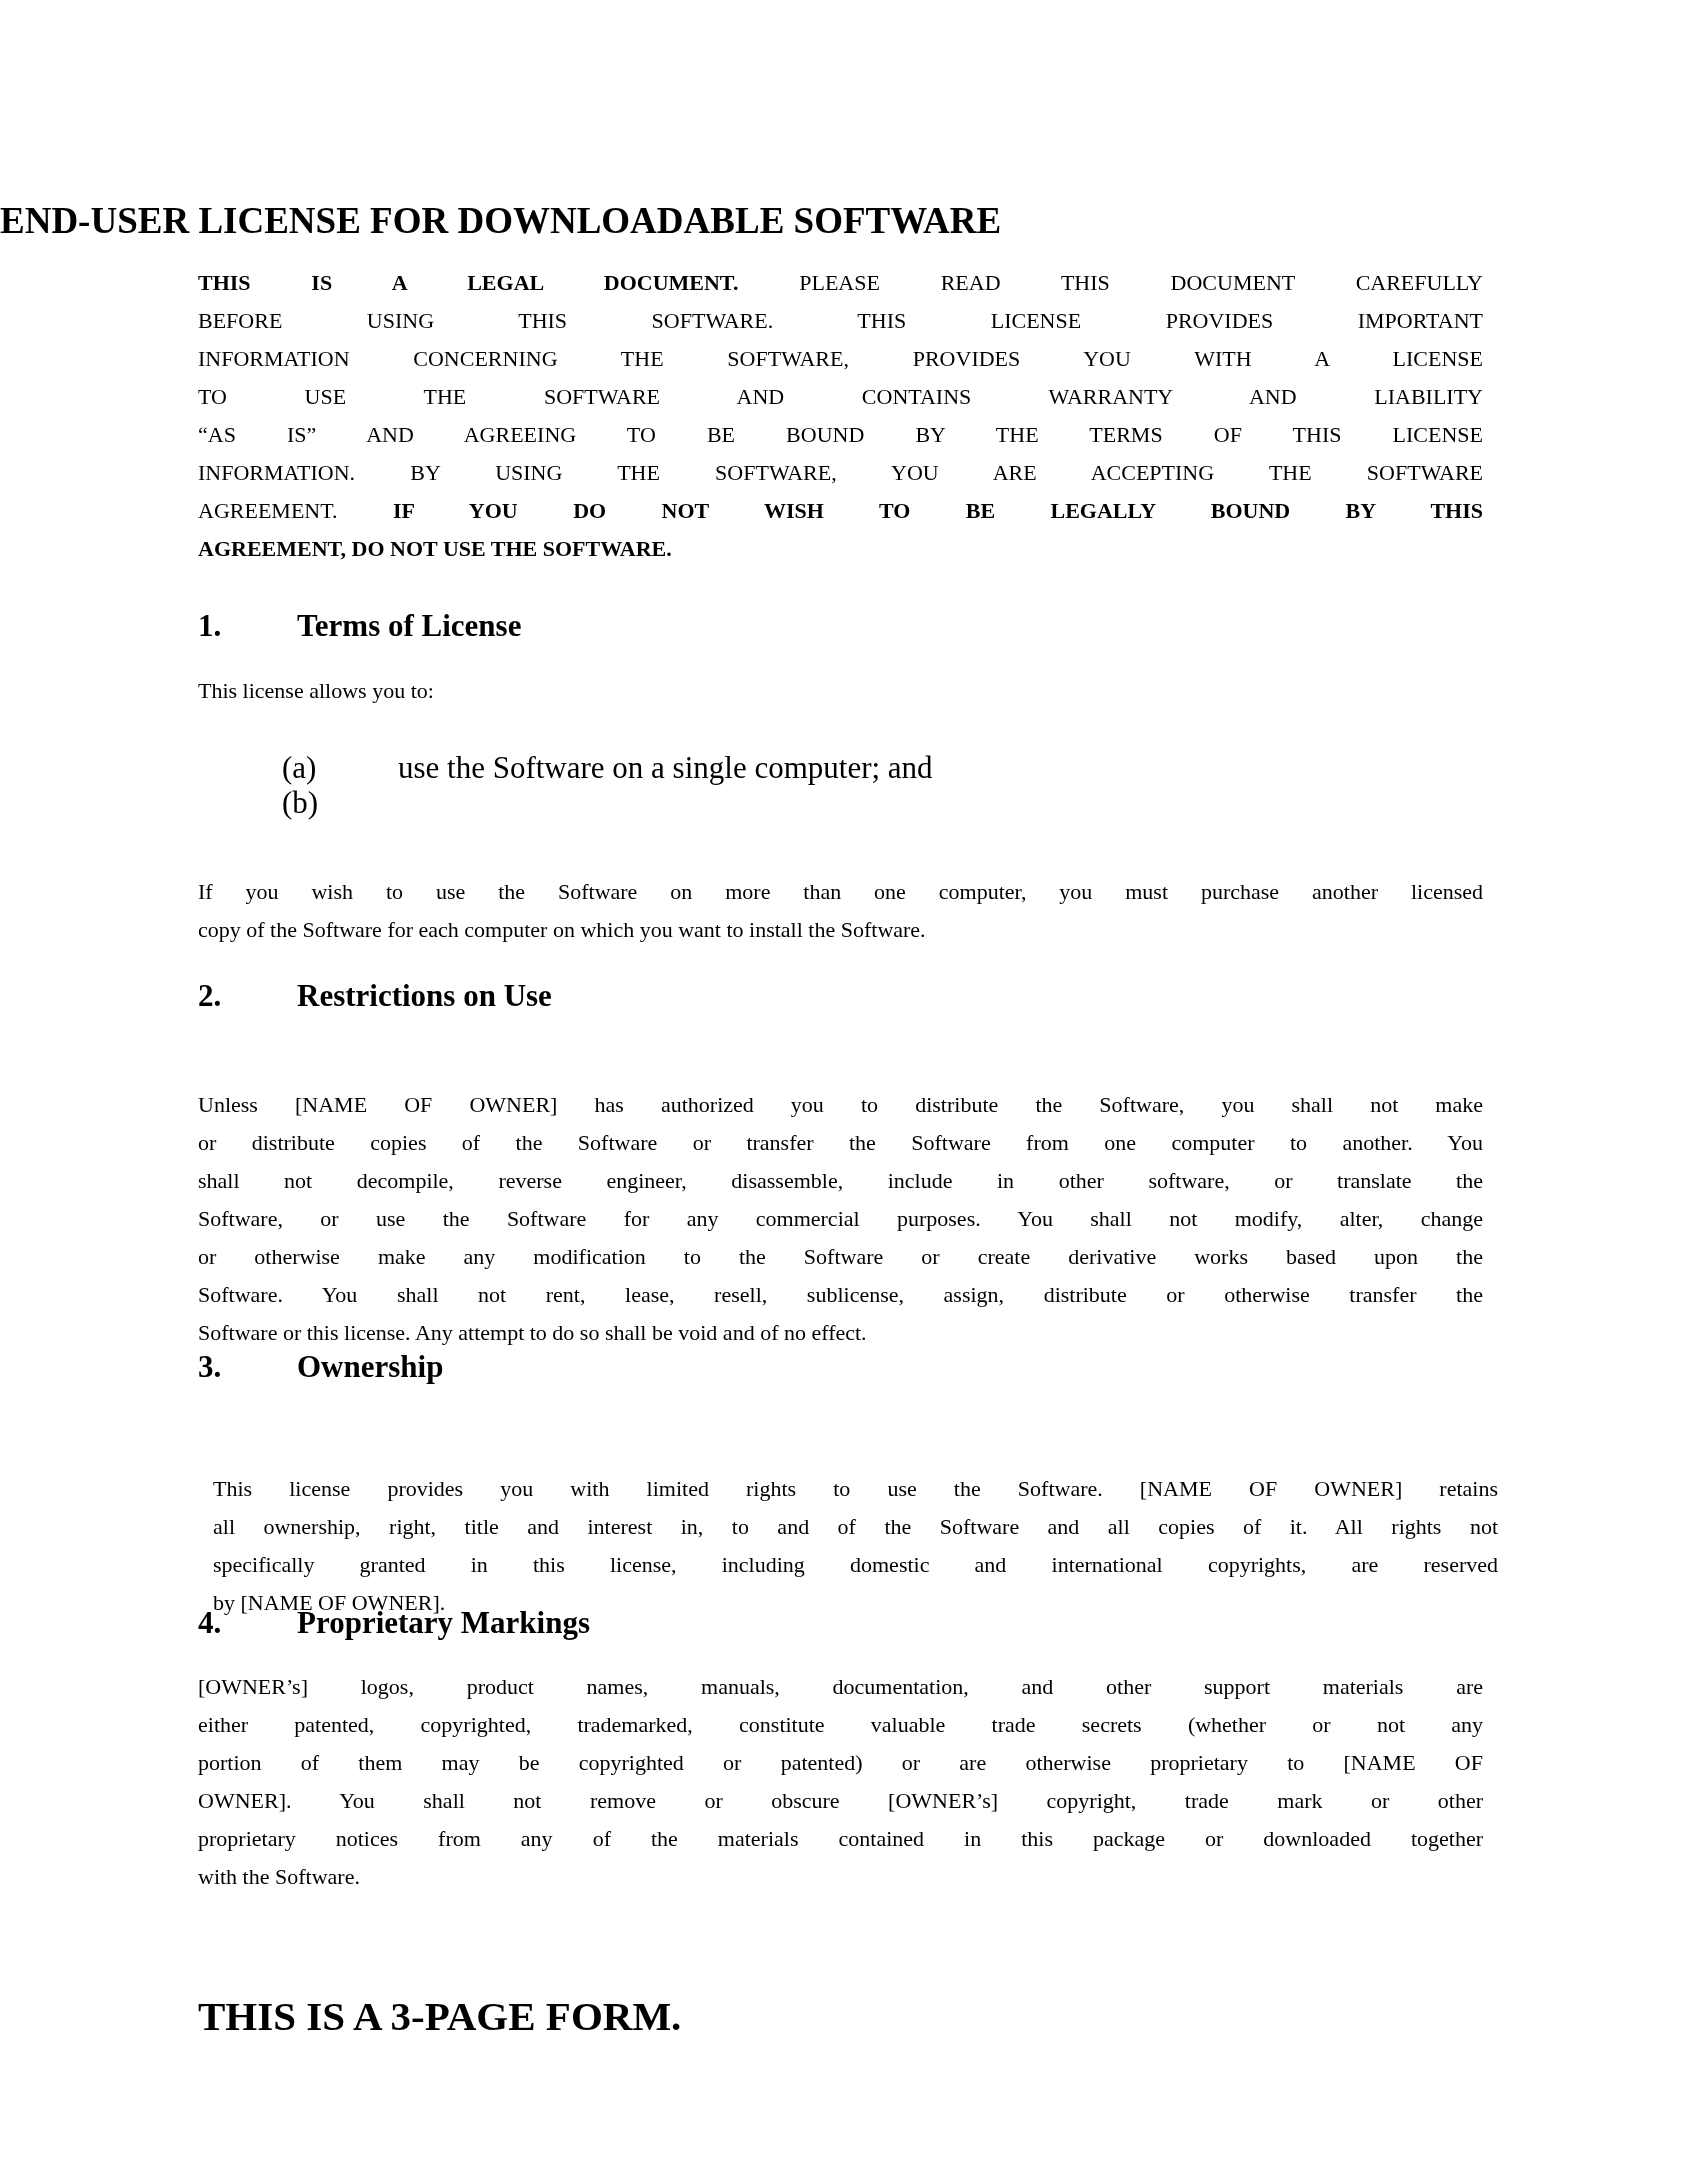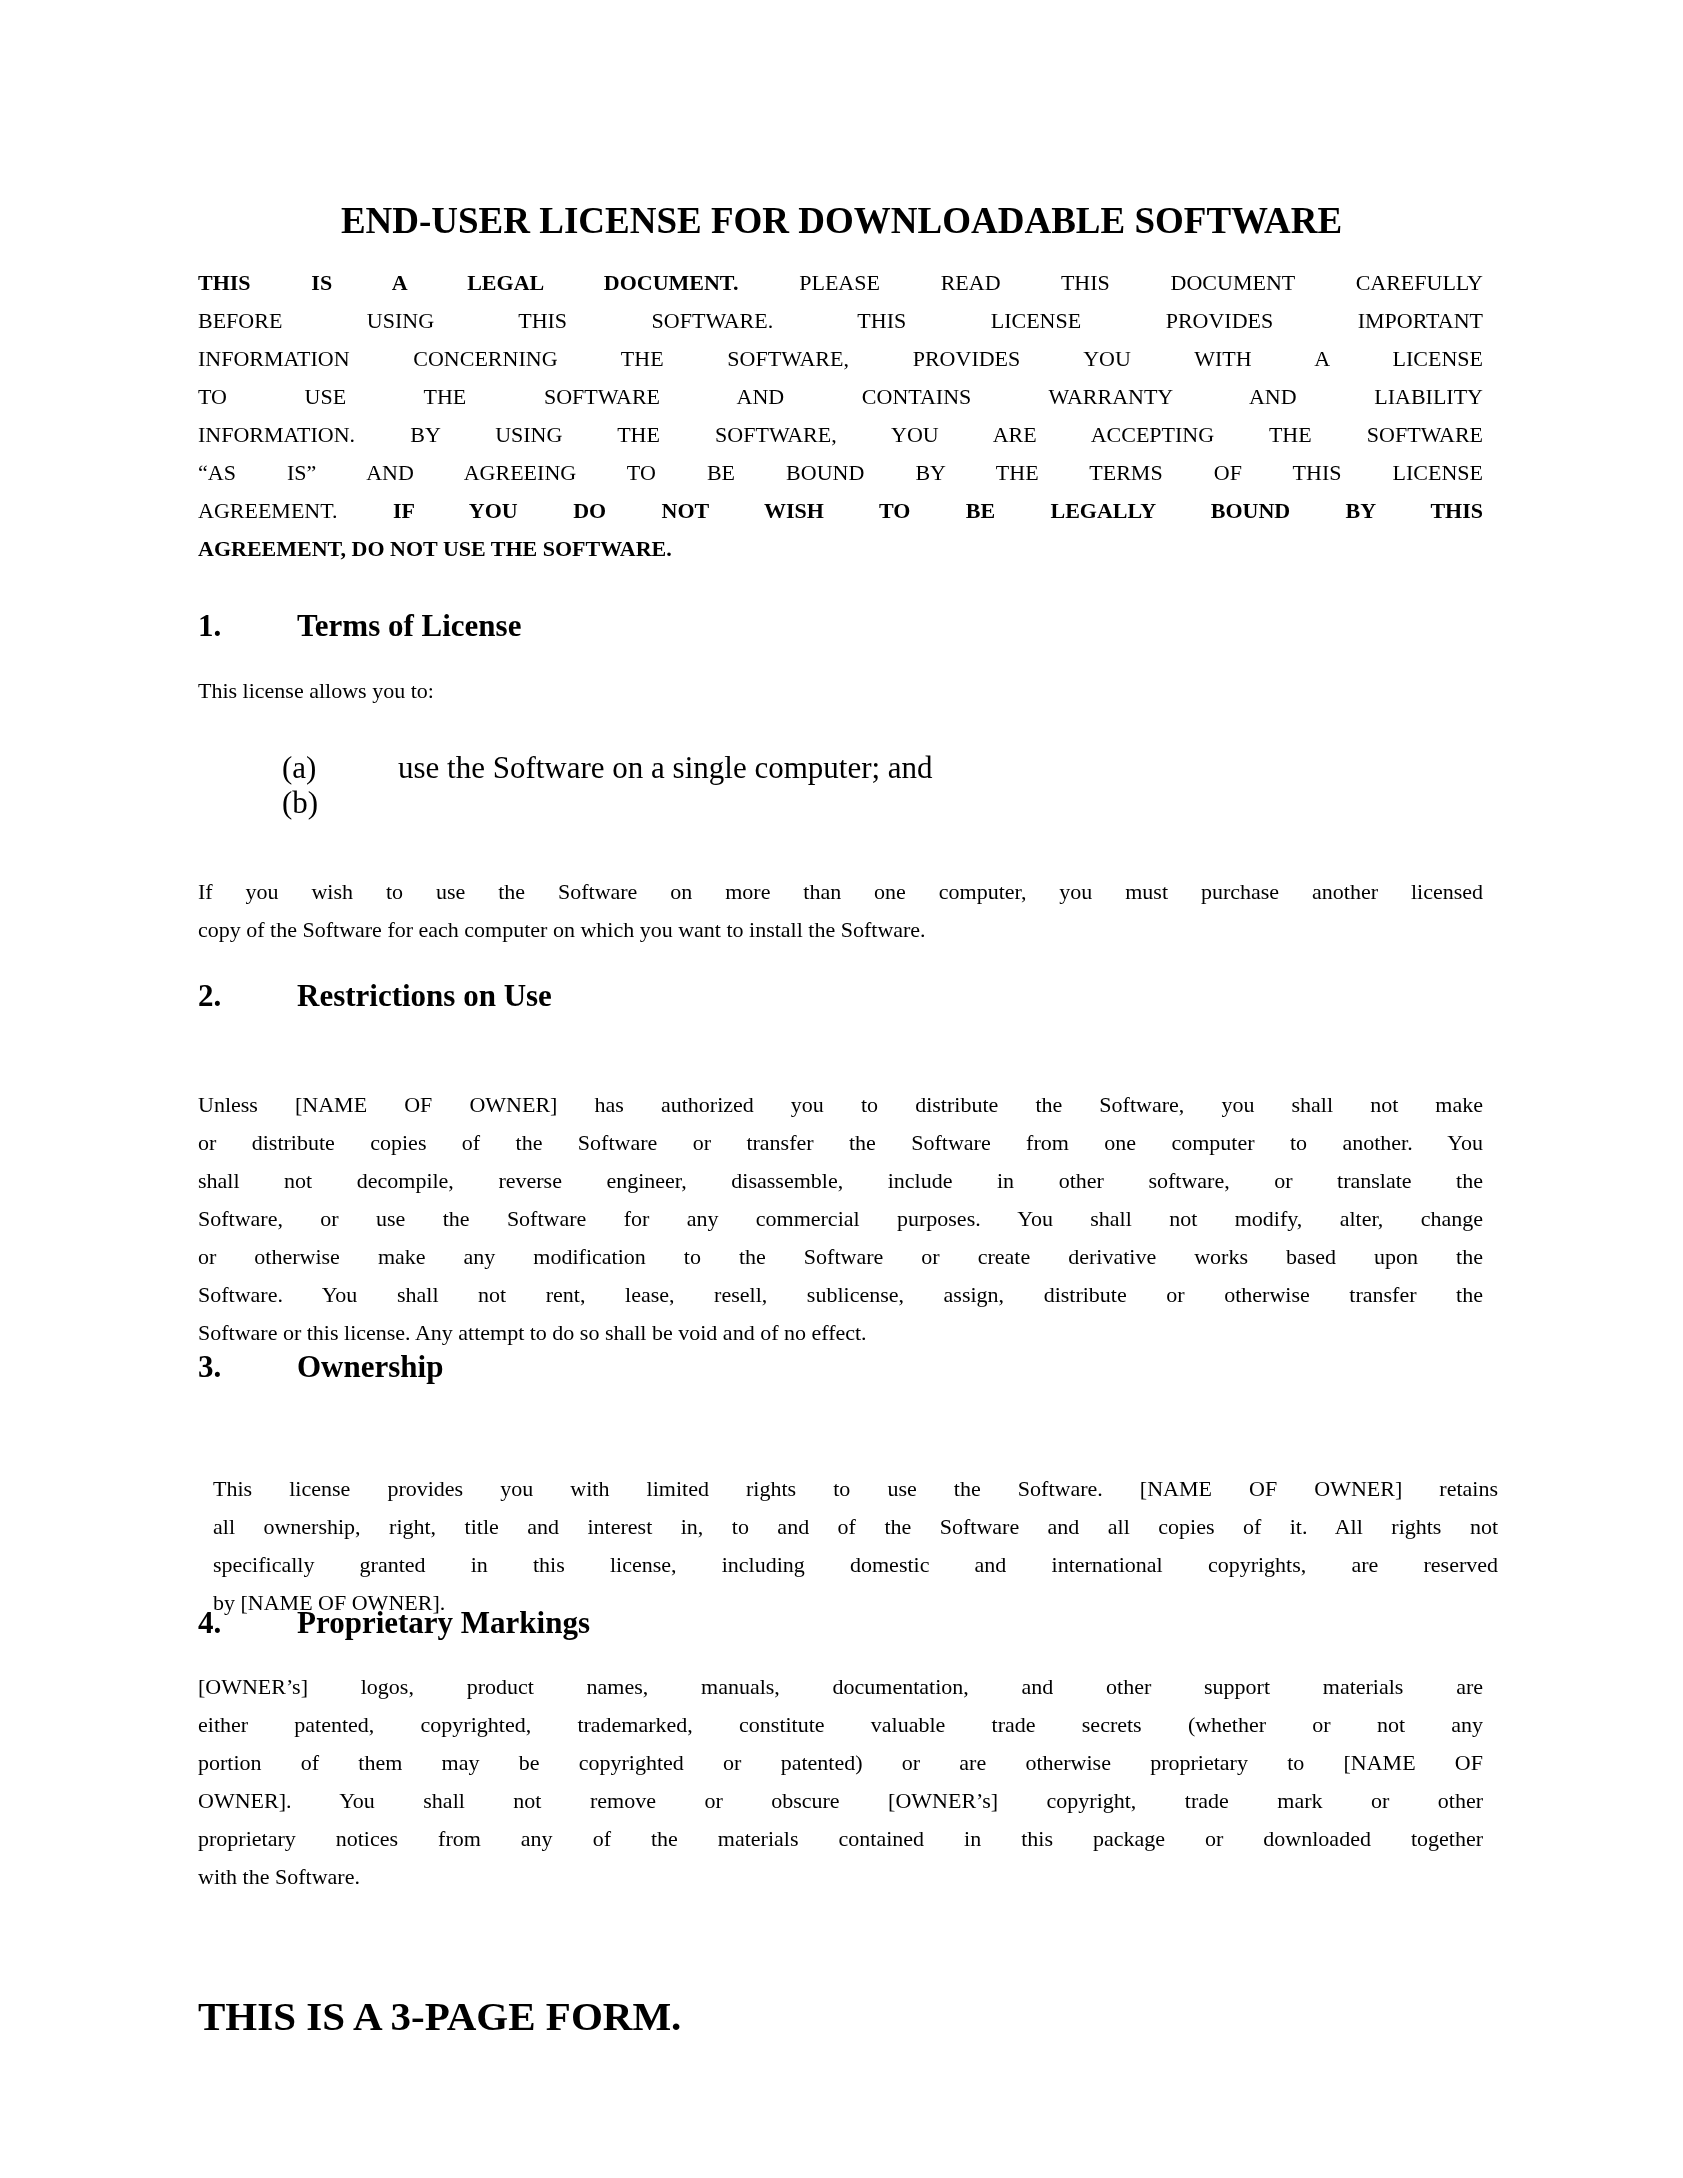--- a/index.html
+++ b/index.html
@@ -1,19 +1,19 @@
 <!DOCTYPE html>
 <html><head>
 <meta charset="utf-8">
 <style>
   html, body { margin: 0; padding: 0; background: #ffffff; }
   body { width: 1683px; height: 2178px; position: relative; overflow: hidden;
          font-family: "Liberation Serif", "DejaVu Serif", serif; color: #000; }
   .page { position: absolute; left: 0; top: 0; width: 1683px; height: 2178px; background: #fff; }
-  .title { position: absolute; left: 0; width: 1683px; top: 199px; text-align: center;
+  .title { position: absolute; left: 0; width: 1683px; top: 199px; text-align: left;
            font-weight: bold; font-size: 37px; line-height: 44px; }
   .block { position: absolute; left: 198px; width: 1285px; font-size: 22px; line-height: 38px; }
   .line { display: block; white-space: nowrap; height: 38px; }
   .line.just { text-align: justify; text-align-last: justify; white-space: normal; overflow: hidden; }
   .line.last { text-align: left; }
   .b { font-weight: bold; }
   .heading { position: absolute; left: 198px; font-size: 31px; line-height: 38px; font-weight: bold; }
   .heading .num { position: absolute; left: 0; }
   .heading .txt { position: absolute; left: 99px; white-space: nowrap; }
   .list { position: absolute; left: 198px; width: 1285px; font-size: 31px; line-height: 35px; }
@@ -27,22 +27,22 @@
 
 <div class="page">
 
   <div class="title">END-USER LICENSE FOR DOWNLOADABLE SOFTWARE</div>
 
   <div class="block" style="top:264px;" id="intro">
       <span class="line just"><span class="b">THIS IS A LEGAL DOCUMENT.</span><span> PLEASE READ THIS DOCUMENT CAREFULLY</span></span>
       <span class="line just"><span>BEFORE USING THIS SOFTWARE. THIS LICENSE PROVIDES IMPORTANT</span></span>
       <span class="line just"><span>INFORMATION CONCERNING THE SOFTWARE, PROVIDES YOU WITH A LICENSE</span></span>
       <span class="line just"><span>TO USE THE SOFTWARE AND CONTAINS WARRANTY AND LIABILITY</span></span>
+      <span class="line just"><span>“AS IS” AND AGREEING TO BE BOUND BY THE TERMS OF THIS LICENSE</span></span>
       <span class="line just"><span>INFORMATION. BY USING THE SOFTWARE, YOU ARE ACCEPTING THE SOFTWARE</span></span>
-      <span class="line just"><span>“AS IS” AND AGREEING TO BE BOUND BY THE TERMS OF THIS LICENSE</span></span>
       <span class="line just"><span>AGREEMENT. </span><span class="b">IF YOU DO NOT WISH TO BE LEGALLY BOUND BY THIS</span></span>
       <span class="line last"><span class="b">AGREEMENT, DO NOT USE THE SOFTWARE.</span></span>
     </div>
 
   <div class="heading" style="top:607px;">
     <span class="num">1.</span>
     <span class="txt">Terms of License</span>
   </div>
   <div class="block" style="top:672px;">
     <span class="line">This license allows you to:</span>

